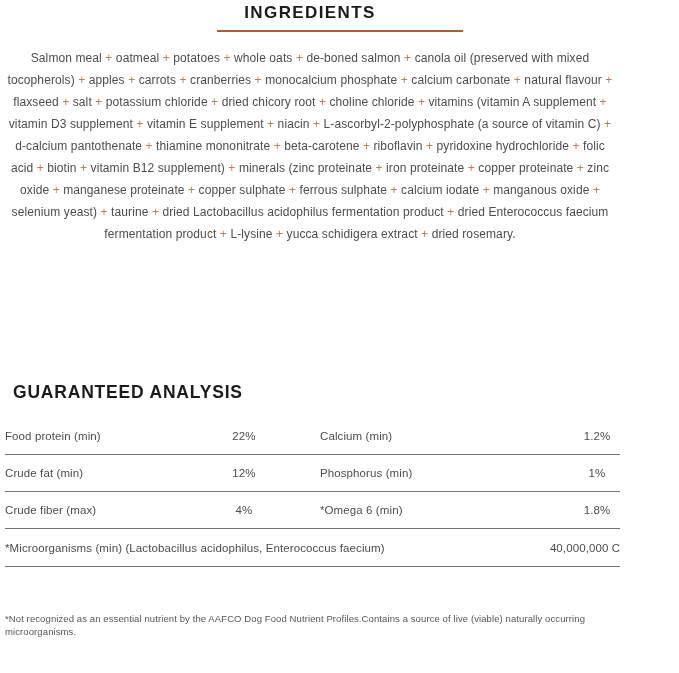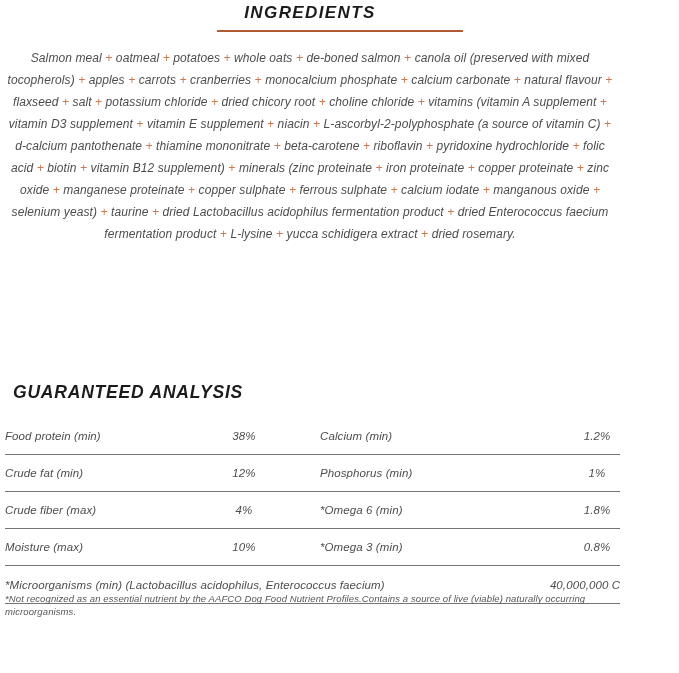--- a/index.html
+++ b/index.html
@@ -9,21 +9,21 @@
     --body:#4d4d4d;
     --rule:#757575;
   }
   html,body{margin:0;padding:0;background:#ffffff;}
   body{
     width:679px;height:673px;
     font-family:"Liberation Sans",sans-serif;
     color:var(--body);
     -webkit-font-smoothing:antialiased;
   }
-  .page{position:relative;width:620px;height:673px;overflow:hidden;background:#fff;font-style:italic;}
+  .page{position:relative;width:620px;height:673px;overflow:hidden;background:#fff;}
 
   .ing-title{
     position:absolute;top:3px;left:0;right:0;margin:0;
     text-align:center;
     font-size:17px;font-weight:700;letter-spacing:1.4px;
     color:var(--ink);
   }
   .accent-rule{
     position:absolute;top:30px;left:217px;
     width:246px;height:2px;
@@ -62,40 +62,40 @@
     border-bottom:1px solid var(--rule);
   }
   .ga-label{text-align:left;}
   .ga-value{text-align:center;}
 
   .footnote{
     position:absolute;left:5px;right:4px;margin:0;
     font-size:9.5px;line-height:13px;letter-spacing:.1px;
     color:#565656;
   }
-  .footnote-1{top:592px;}
+  .footnote-1{top:612px;}
   .footnote-2{top:644px;}
 </style>
 </head>
 <body>
 
 <div class="page">
 
   <h1 class="ing-title">INGREDIENTS</h1>
   <div class="accent-rule"></div>
 
   <p class="ingredients">Salmon meal <span class="plus">+</span> oatmeal <span class="plus">+</span> potatoes <span class="plus">+</span> whole oats <span class="plus">+</span> de-boned salmon <span class="plus">+</span> canola oil (preserved with mixed tocopherols) <span class="plus">+</span> apples <span class="plus">+</span> carrots <span class="plus">+</span> cranberries <span class="plus">+</span> monocalcium phosphate <span class="plus">+</span> calcium carbonate <span class="plus">+</span> natural flavour <span class="plus">+</span> flaxseed <span class="plus">+</span> salt <span class="plus">+</span> potassium chloride <span class="plus">+</span> dried chicory root <span class="plus">+</span> choline chloride <span class="plus">+</span> vitamins (vitamin A supplement <span class="plus">+</span> vitamin D3 supplement <span class="plus">+</span> vitamin E supplement <span class="plus">+</span> niacin <span class="plus">+</span> L-ascorbyl-2-polyphosphate (a source of vitamin C) <span class="plus">+</span> d-calcium pantothenate <span class="plus">+</span> thiamine mononitrate <span class="plus">+</span> beta-carotene <span class="plus">+</span> riboflavin <span class="plus">+</span> pyridoxine hydrochloride <span class="plus">+</span> folic acid <span class="plus">+</span> biotin <span class="plus">+</span> vitamin B12 supplement) <span class="plus">+</span> minerals (zinc proteinate <span class="plus">+</span> iron proteinate <span class="plus">+</span> copper proteinate <span class="plus">+</span> zinc oxide <span class="plus">+</span> manganese proteinate <span class="plus">+</span> copper sulphate <span class="plus">+</span> ferrous sulphate <span class="plus">+</span> calcium iodate <span class="plus">+</span> manganous oxide <span class="plus">+</span> selenium yeast) <span class="plus">+</span> taurine <span class="plus">+</span> dried Lactobacillus acidophilus fermentation product <span class="plus">+</span> dried Enterococcus faecium fermentation product <span class="plus">+</span> L-lysine <span class="plus">+</span> yucca schidigera extract <span class="plus">+</span> dried rosemary.</p>
 
   <h2 class="ga-title">GUARANTEED ANALYSIS</h2>
 
   <div class="ga-table">
 
     <div class="ga-row">
       <span class="ga-label">Food protein (min)</span>
-      <span class="ga-value">38%</span>
+      <span class="ga-value">22%</span>
       <span></span>
       <span class="ga-label">Calcium (min)</span>
       <span class="ga-value">1.2%</span>
     </div>
 
     <div class="ga-row">
       <span class="ga-label">Crude fat (min)</span>
       <span class="ga-value">12%</span>
       <span></span>
       <span class="ga-label">Phosphorus (min)</span>
@@ -103,27 +103,20 @@
     </div>
 
     <div class="ga-row">
       <span class="ga-label">Crude fiber (max)</span>
       <span class="ga-value">4%</span>
       <span></span>
       <span class="ga-label">*Omega 6 (min)</span>
       <span class="ga-value">1.8%</span>
     </div>
 
-    <div class="ga-row">
-      <span class="ga-label">Moisture (max)</span>
-      <span class="ga-value">10%</span>
-      <span></span>
-      <span class="ga-label">*Omega 3 (min)</span>
-      <span class="ga-value">0.8%</span>
-    </div>
 
     <div class="ga-row-full">
       <span class="ga-label">*Microorganisms (min) (Lactobacillus acidophilus, Enterococcus faecium)</span>
       <span class="ga-value">40,000,000 CFU/lb</span>
     </div>
 
   </div>
 
   <p class="footnote footnote-1">*Not recognized as an essential nutrient by the AAFCO Dog Food Nutrient Profiles.Contains a source of live (viable) naturally occurring microorganisms.</p>
 

